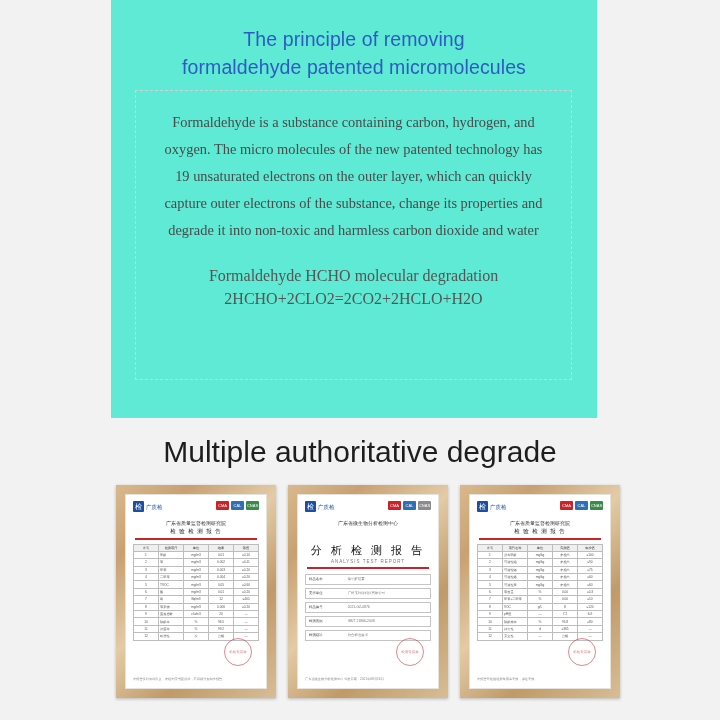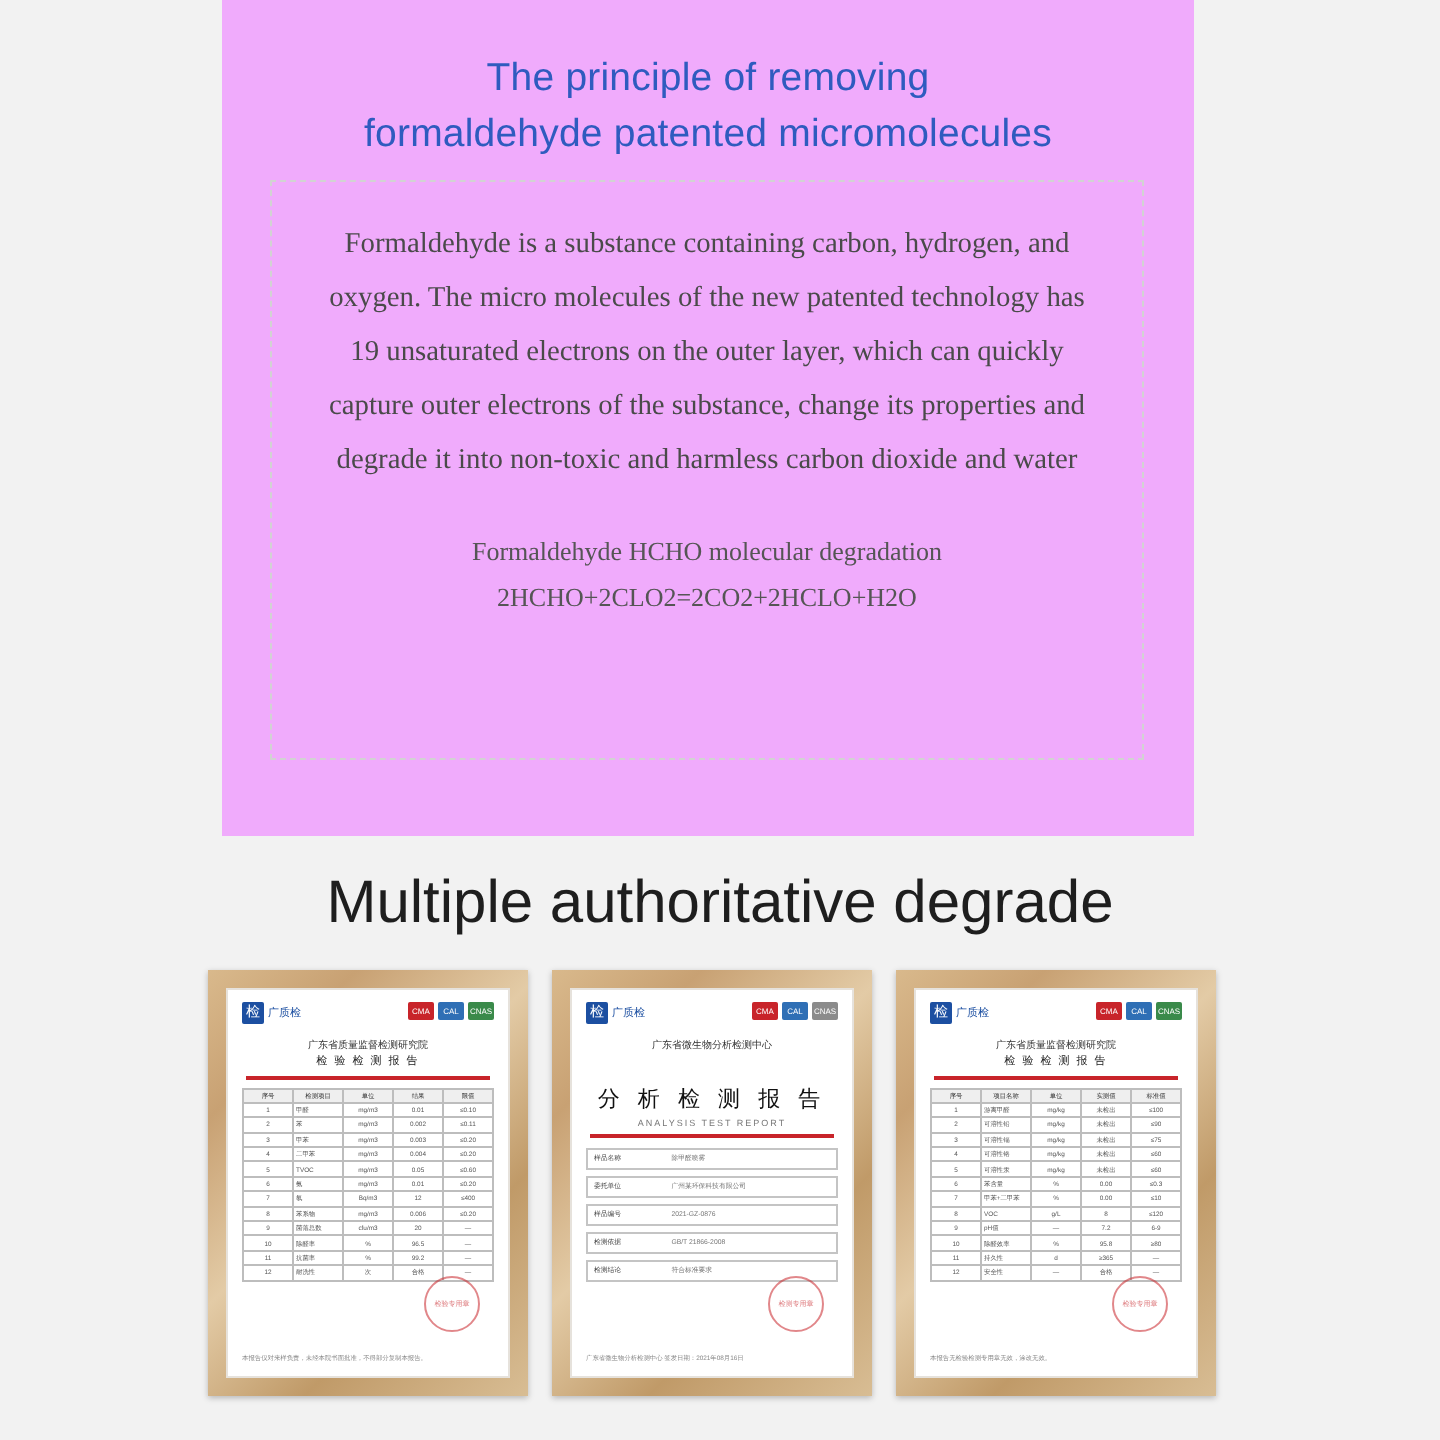--- a/index.html
+++ b/index.html
@@ -20,21 +20,21 @@
     background: #f2f2f2;
   }
 
   
   .principle-panel {
     position: absolute;
     left: 111px;
     top: 0;
     width: 486px;
     height: 418px;
-    background: #f0abfc;
+    background: #5eead4;
   }
   .principle-title {
     text-align: center;
     color: #2f5bbf;
     font-size: 19.5px;
     line-height: 28px;
     padding-top: 25px;
     letter-spacing: 0.1px;
   }
   .principle-title .line2 {
@@ -55,42 +55,42 @@
     padding: 18px 22px 0 22px;
     text-align: center;
     color: #4a4a4a;
     font-size: 14.4px;
     line-height: 27px;
   }
   .formula-block {
     margin-top: 20px;
     text-align: center;
     color: #555555;
-    font-size: 13px;
+    font-size: 16px;
     line-height: 23px;
   }
   .formula-block div {
     white-space: nowrap;
   }
 
   
   .reports-heading {
     position: absolute;
     left: 0;
     top: 430px;
     width: 720px;
     text-align: center;
     color: #1e1e1e;
     font-size: 30px;
     line-height: 44px;
   }
 
   .reports-row {
     position: absolute;
-    left: 104px;
+    left: 116px;
     top: 485px;
     width: 504px;
     display: flex;
     justify-content: space-between;
   }
 
   .frame {
     width: 160px;
     height: 213px;
     background: linear-gradient(135deg, #d9b98c 0%, #c8a173 20%, #e3cba6 45%, #c09a68 70%, #d8bd94 100%);

